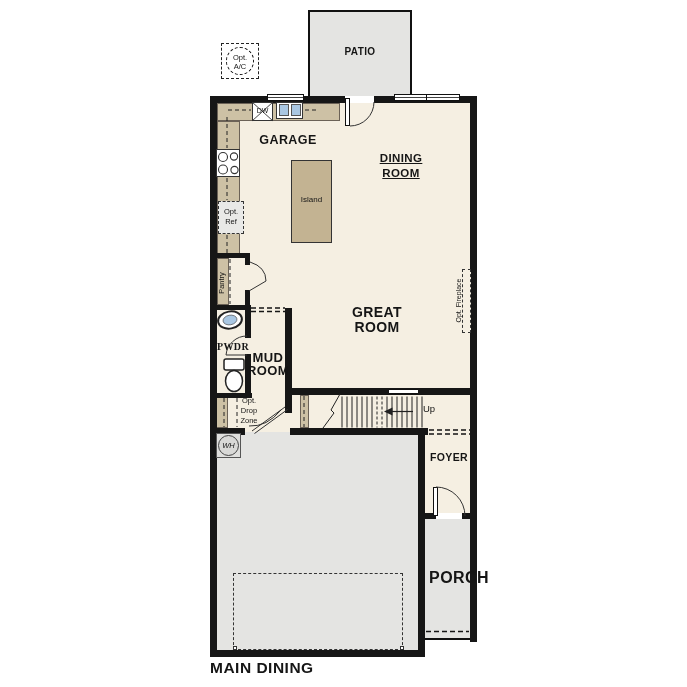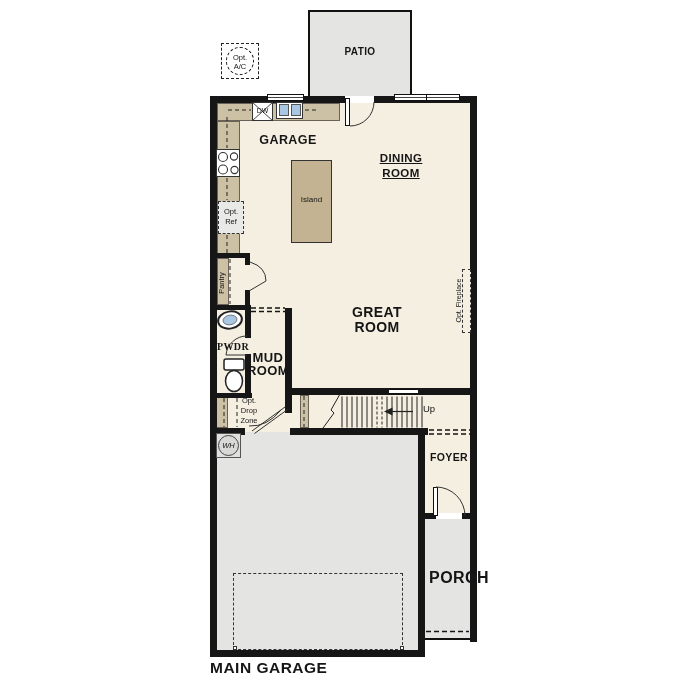--- a/index.html
+++ b/index.html
@@ -185,15 +185,15 @@
   <div class="lbl b" style="left:213px;top:341px;width:40px;font-size:10px;font-family:Liberation Serif, serif;">PWDR</div>
   <div class="lbl b" style="left:246px;top:351px;width:44px;font-size:13px;line-height:13px;">MUD
 ROOM</div>
   <div class="lbl" style="left:236px;top:396px;width:26px;font-size:7.5px;line-height:10.2px;">Opt.
 Drop
 Zone</div>
   <div class="lbl" style="left:217px;top:441px;width:23px;font-size:7.5px;font-style:italic;">WH</div>
   <div class="lbl" style="left:423px;top:403px;width:18px;font-size:9.5px;text-align:left;">Up</div>
   <div class="lbl b" style="left:427px;top:451px;width:44px;font-size:10.5px;">FOYER</div>
   <div class="lbl b" style="left:426px;top:568px;width:66px;font-size:16px;">PORCH</div>
-  <div class="lbl b" style="left:210px;top:658px;width:130px;font-size:15.5px;text-align:left;letter-spacing:.5px;">MAIN GARAGE</div>
+  <div class="lbl b" style="left:210px;top:658px;width:130px;font-size:15.5px;text-align:left;letter-spacing:.5px;">MAIN DINING</div>
 
 </div>
 
 </body></html>

